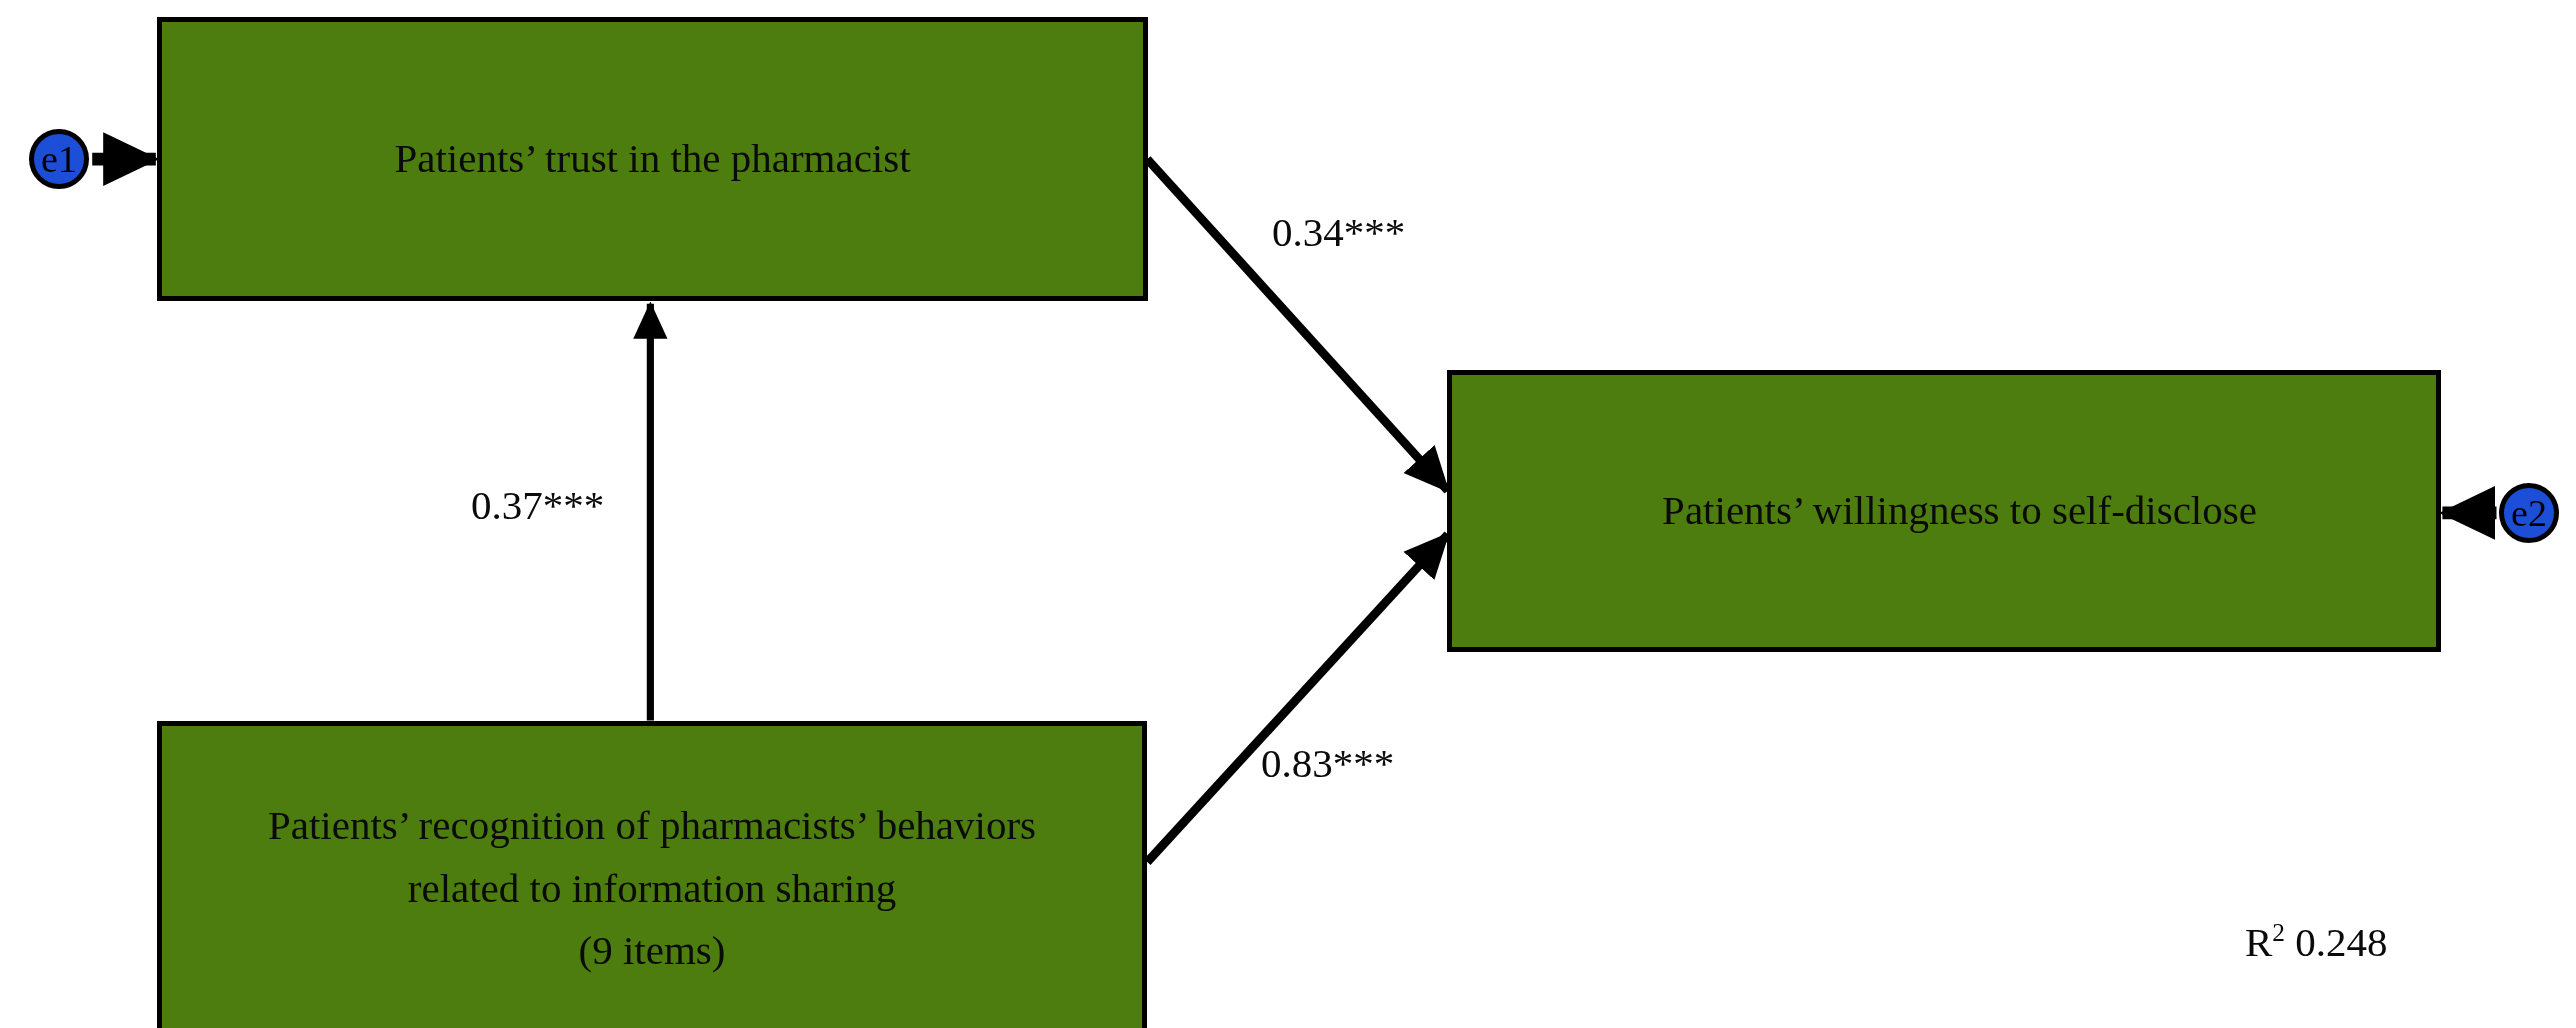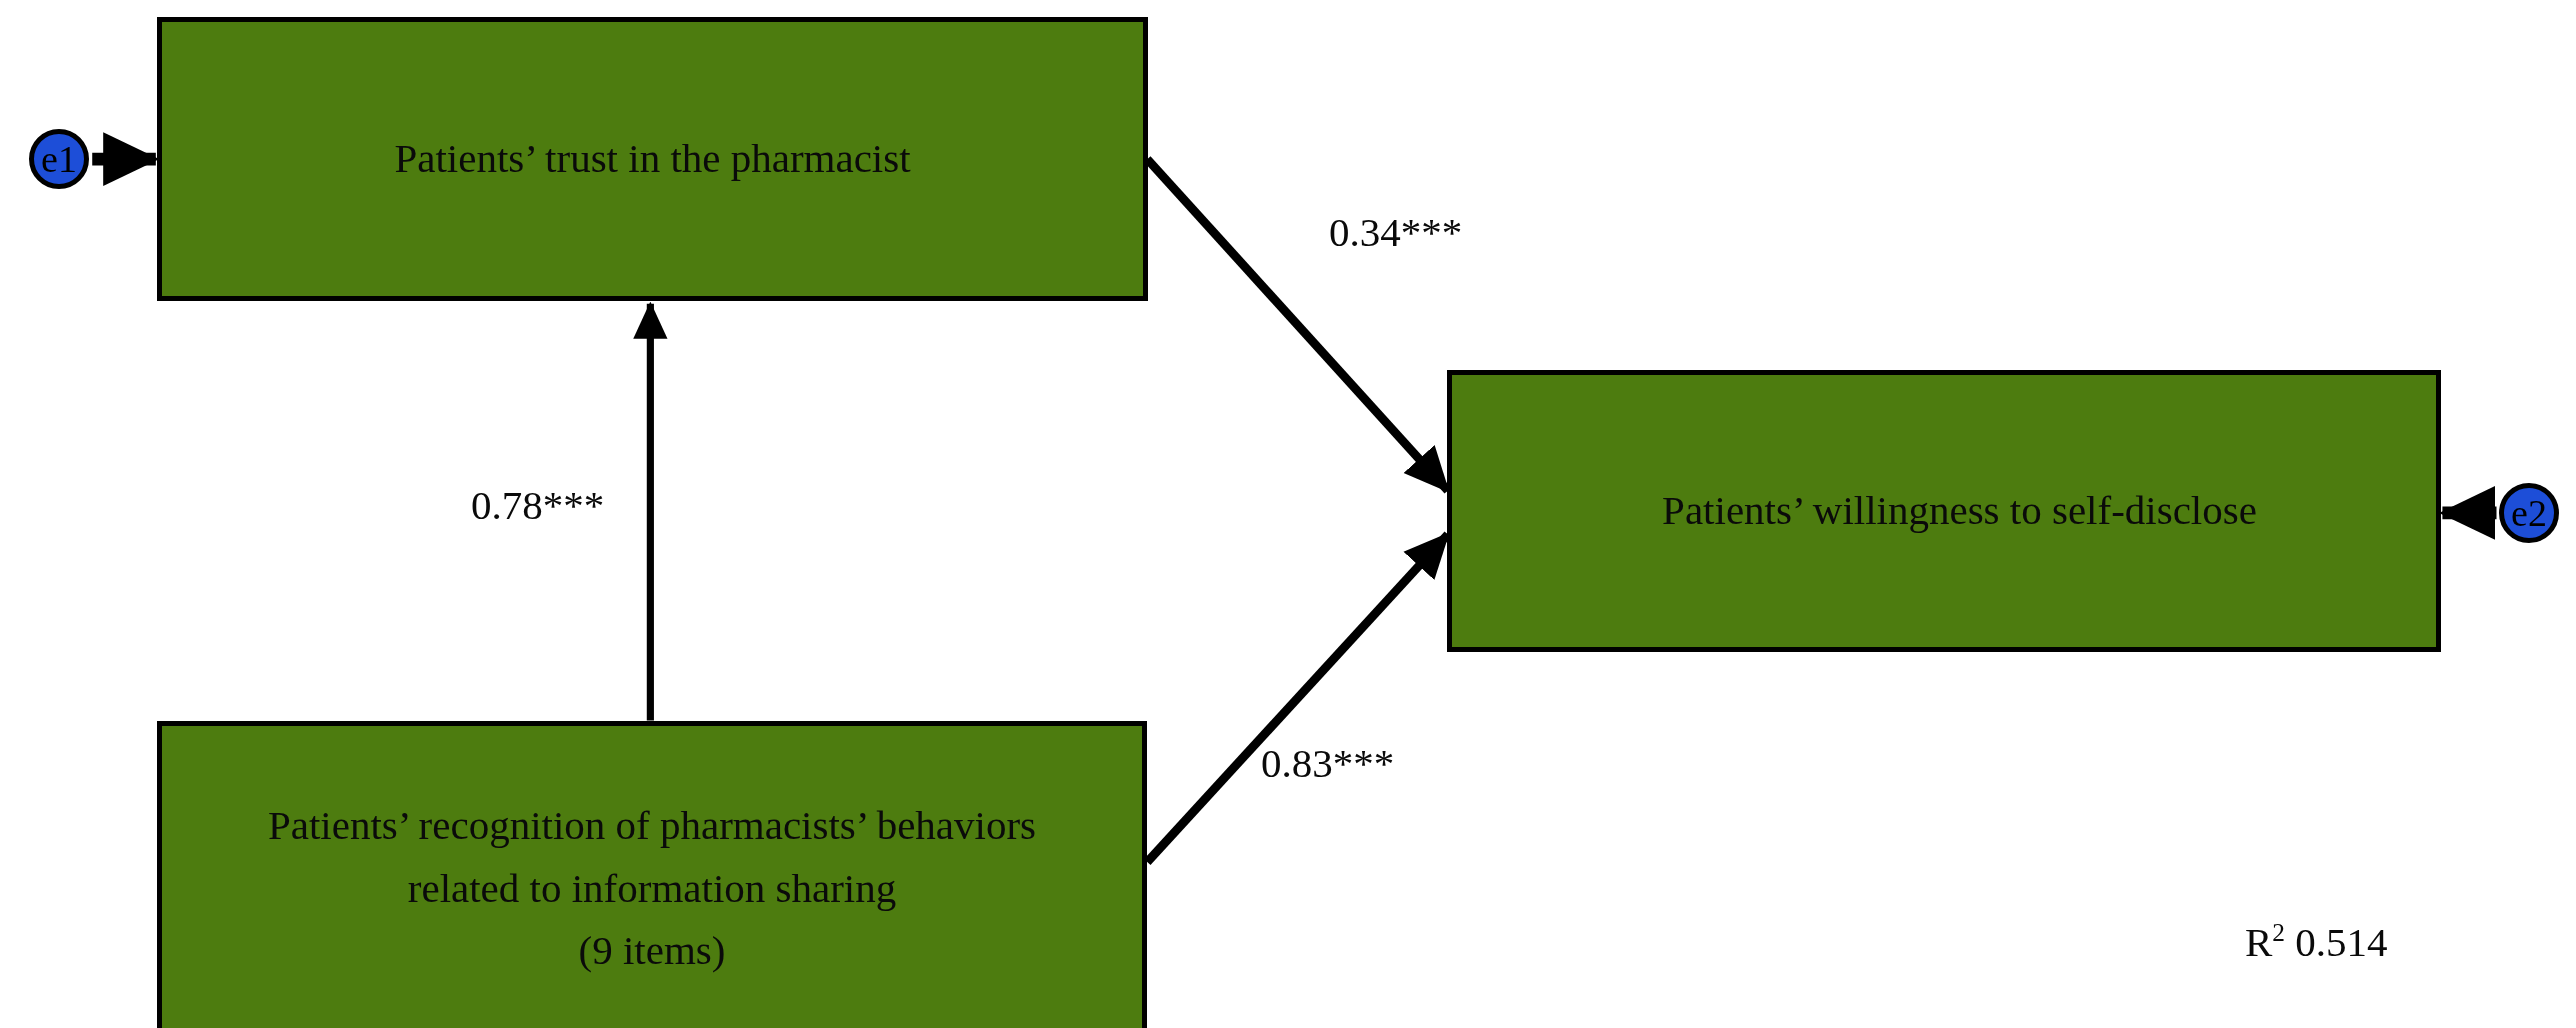--- a/index.html
+++ b/index.html
@@ -127,24 +127,24 @@
   </div>
 
   <div class="err-node" style="left:29px; top:129px; width:60px; height:60px;">
     <span class="err-label">e1</span>
   </div>
 
   <div class="err-node" style="left:2499px; top:483px; width:60px; height:60px;">
     <span class="err-label">e2</span>
   </div>
 
-  <div class="path-label" style="left:1329px; top:208px;">0.34***</div>
+  <div class="path-label" style="left:1272px; top:208px;">0.34***</div>
 
-  <div class="path-label" style="left:471px; top:481px;">0.78***</div>
+  <div class="path-label" style="left:471px; top:481px;">0.37***</div>
 
   <div class="path-label" style="left:1261px; top:739px;">0.83***</div>
 
   <div class="fit-label" style="left:2245px; top:918px;">
-    <span>R</span><sup>2</sup>&nbsp;<span>0.514</span>
+    <span>R</span><sup>2</sup>&nbsp;<span>0.248</span>
   </div>
 
 </div>
 
 
 </body></html>

